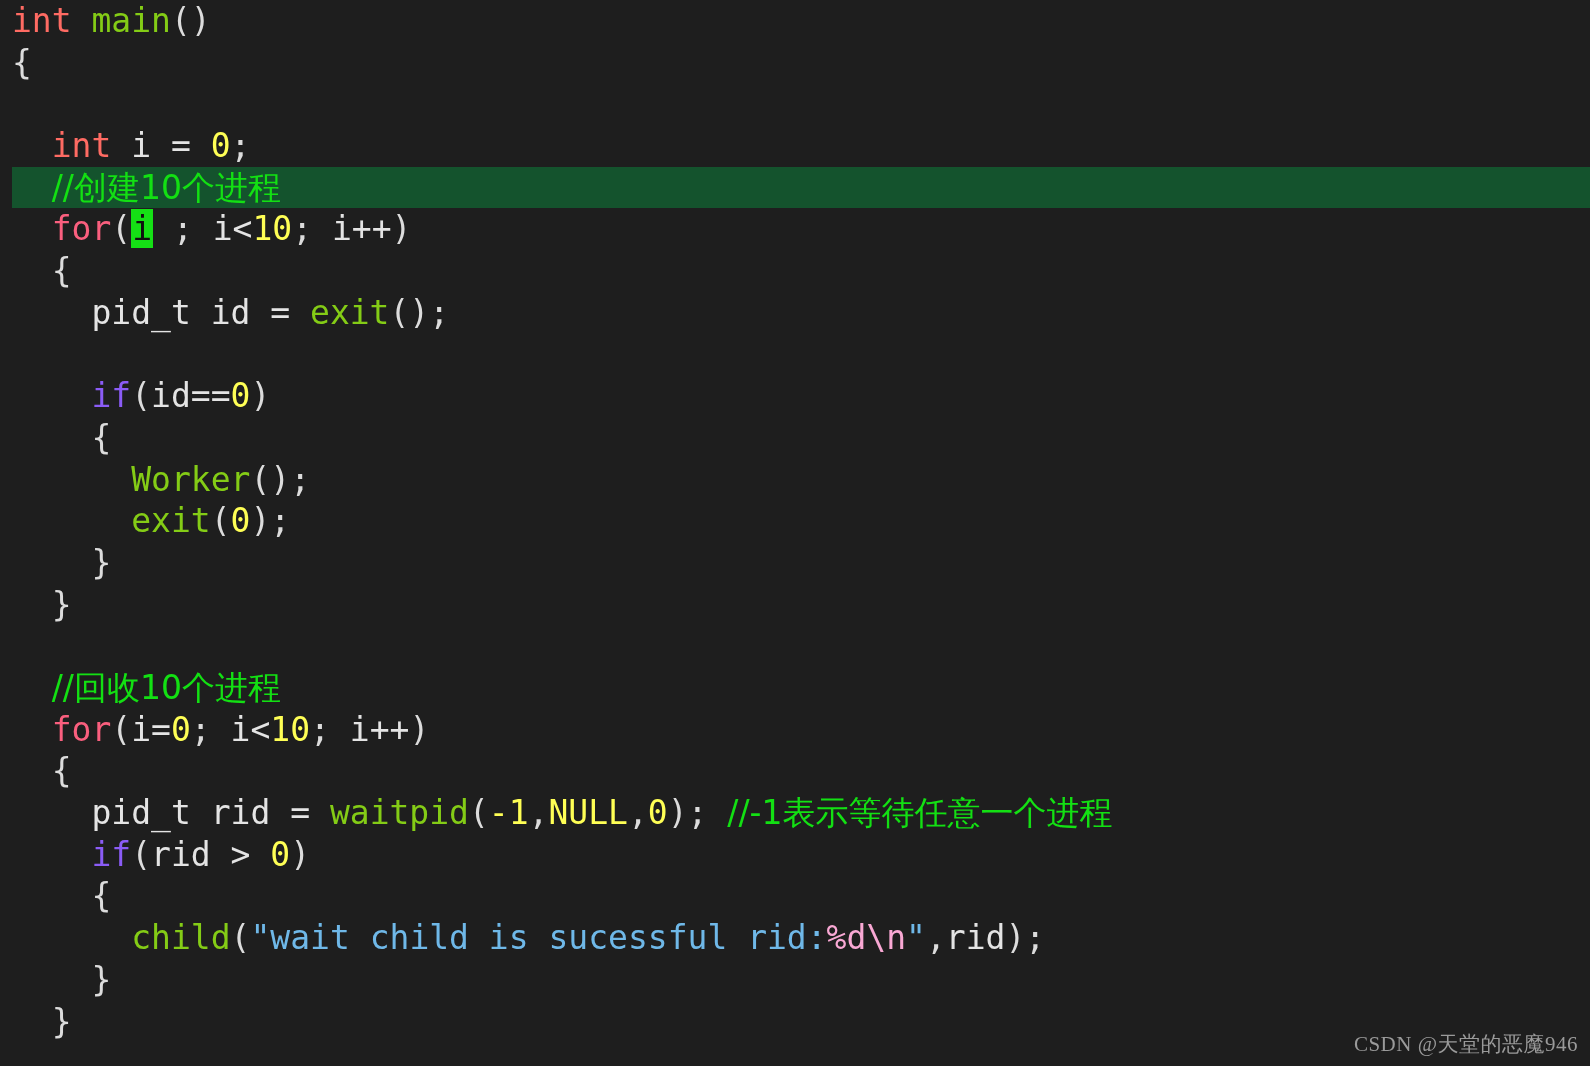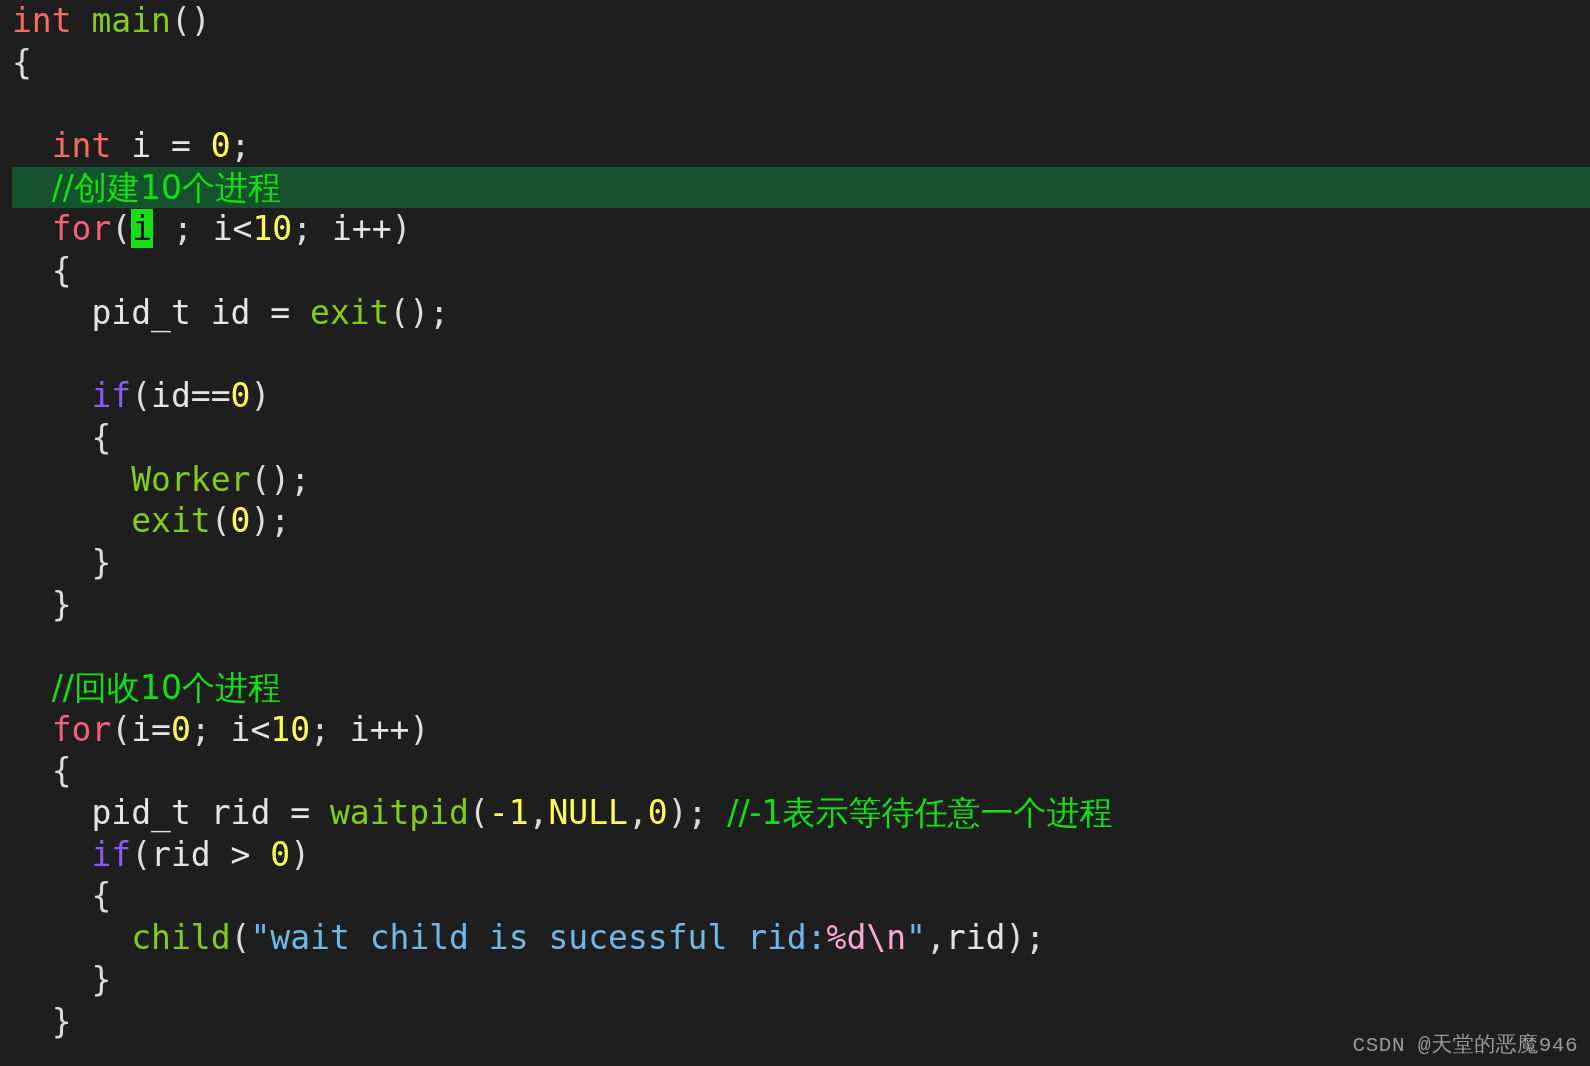--- a/index.html
+++ b/index.html
@@ -58,21 +58,21 @@
   .cursor {
     background: #15e015;
     color: #101010;
     padding: 0 1px;
   }
 
   #watermark {
     position: absolute;
     right: 12px;
     bottom: 8px;
-    font-family: Liberation Mono, monospace;
+    font-family: Liberation Serif, serif;
     font-size: 21px;
     color: #9a9a9a;
     letter-spacing: 0.5px;
     white-space: pre;
     text-align: right;
   }
 </style>
 </head>
 <body>
 

